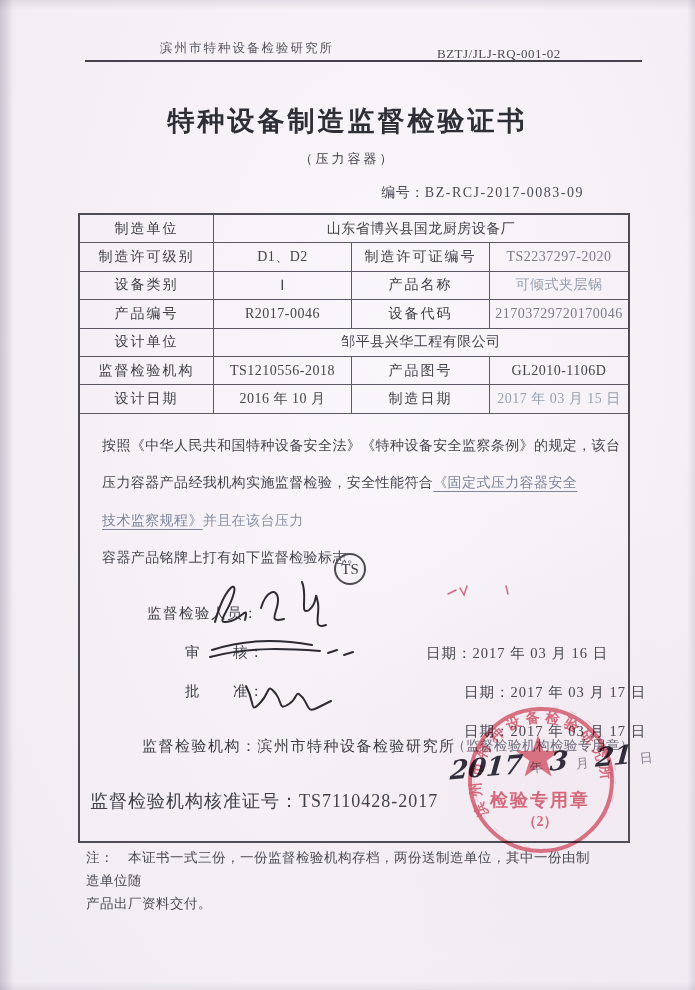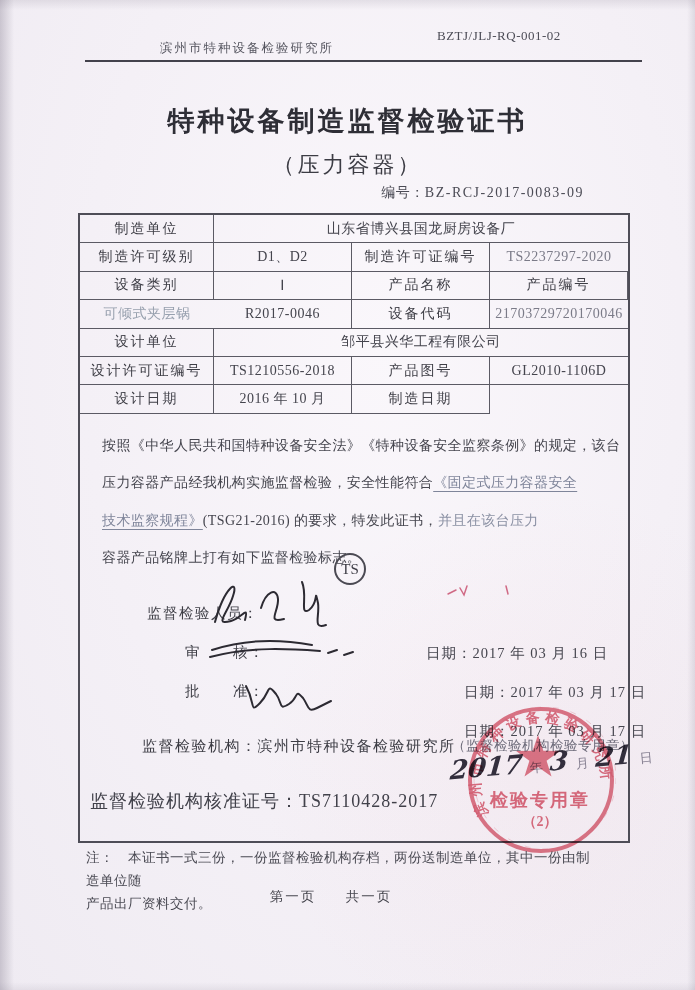--- a/index.html
+++ b/index.html
@@ -10,27 +10,27 @@
     background:
       radial-gradient(circle at 78% 78%, rgba(232,160,175,.08), transparent 30%),
       linear-gradient(90deg, rgba(110,102,122,.30), rgba(110,102,122,0) 14px),
       linear-gradient(270deg, rgba(110,102,122,.16), rgba(110,102,122,0) 8px),
       linear-gradient(180deg, rgba(110,102,122,.14), rgba(110,102,122,0) 10px),
       linear-gradient(0deg, rgba(110,102,122,.10), rgba(110,102,122,0) 8px),
       radial-gradient(ellipse at 55% 35%, #faf7fb 0%, #f4f0f6 55%, #efebf2 100%);
     color:#3f3f47;
   }
   .hdr-left { position:absolute; left:160px; top:40px; font-size:12.5px; letter-spacing:2px; color:#55555f; }
-  .hdr-right { position:absolute; left:437px; top:28px; font-size:13px; letter-spacing:.5px; color:#4c4c56; }
+  .hdr-right { position:absolute; left:437px; top:46px; font-size:13px; letter-spacing:.5px; color:#4c4c56; }
   .hdr-rule { position:absolute; left:85px; top:60px; width:557px; height:2px; background:#43424c; }
   .title { position:absolute; left:0; top:103px; width:695px; text-align:center;
            font-family:"Liberation Sans", sans-serif; font-weight:bold; font-size:27px;
            letter-spacing:3px; color:#2e2e36; }
   .subtitle { position:absolute; left:0; top:150px; width:695px; text-align:center;
-              font-size:22px; letter-spacing:3px; color:#3c3c44; }
+              font-size:13px; letter-spacing:3px; color:#3c3c44; }
   .certno { position:absolute; right:111px; top:184px; font-size:14px; letter-spacing:.5px; color:#4b4b55; }
   .certno .num { letter-spacing:1.5px; }
 
   .box { position:absolute; left:78px; top:213px; width:552px; height:630px; border:2px solid #4e4d57; }
 
   .tbl { position:absolute; left:0; top:0; width:548px; display:grid;
          grid-template-columns:134px 138px 138px 1fr; grid-auto-rows:28.4px; }
   .c { display:flex; align-items:center; justify-content:center;
        border-right:1px solid #5b5a64; border-bottom:1px solid #5b5a64;
        font-size:14px; white-space:nowrap; }
@@ -106,51 +106,51 @@
       <div class="c val lc span3">山东省博兴县国龙厨房设备厂</div>
 
       <div class="c lab">制造许可级别</div>
       <div class="c val">D1、D2</div>
       <div class="c lab">制造许可证编号</div>
       <div class="c val lc vmed">TS2237297-2020</div>
 
       <div class="c lab">设备类别</div>
       <div class="c val">Ⅰ</div>
       <div class="c lab">产品名称</div>
+      <div class="c val lc vlight">可倾式夹层锅</div>
+
       <div class="c lab">产品编号</div>
-
-      <div class="c val lc vlight">可倾式夹层锅</div>
       <div class="c val">R2017-0046</div>
       <div class="c lab">设备代码</div>
       <div class="c val lc vmed">21703729720170046</div>
 
       <div class="c lab">设计单位</div>
       <div class="c val lc span3">邹平县兴华工程有限公司</div>
 
-      <div class="c lab">设计许可证编号</div>
+      <div class="c lab">监督检验机构</div>
       <div class="c val">TS1210556-2018</div>
       <div class="c lab">产品图号</div>
       <div class="c val lc">GL2010-1106D</div>
 
       <div class="c lab">设计日期</div>
       <div class="c val">2016 年 10 月</div>
       <div class="c lab">制造日期</div>
+      <div class="c val lc vlight">2017 年 03 月 15 日</div>
     </div>
 
     <div class="para">
       <div class="pline">
           <span>按照《中华人民共和国特种设备安全法》《特种设备安全监察条例》的规定，该台</span>
         </div>
       <div class="pline">
           <span>压力容器产品经我机构实施监督检验，安全性能符合 </span>
           <span class="u light">《固定式压力容器安全</span>
         </div>
       <div class="pline">
           <span class="u light">技术监察规程》</span>
-          <span>(TSG21-2016) 的要求，特发此证书，</span>
           <span class="light2">并且在该台压力</span>
         </div>
       <div class="pline">
           <span>容器产品铭牌上打有如下监督检验标志。</span>
         </div>
     </div>
 
     <div class="ts">
         <span>TS</span>
       </div>
@@ -222,18 +222,14 @@
     <span class="pr">月</span>
     <span class="hw">21</span>
     <span class="pr">日</span>
   </div>
 
   <div class="note">
     <div>注：　本证书一式三份，一份监督检验机构存档，两份送制造单位，其中一份由制造单位随</div>
     <div>产品出厂资料交付。</div>
   </div>
 
-  <div class="footer">
-    <span>第一页</span>
-    <span>共一页</span>
-  </div>
 
 </div>
 
 </body></html>

